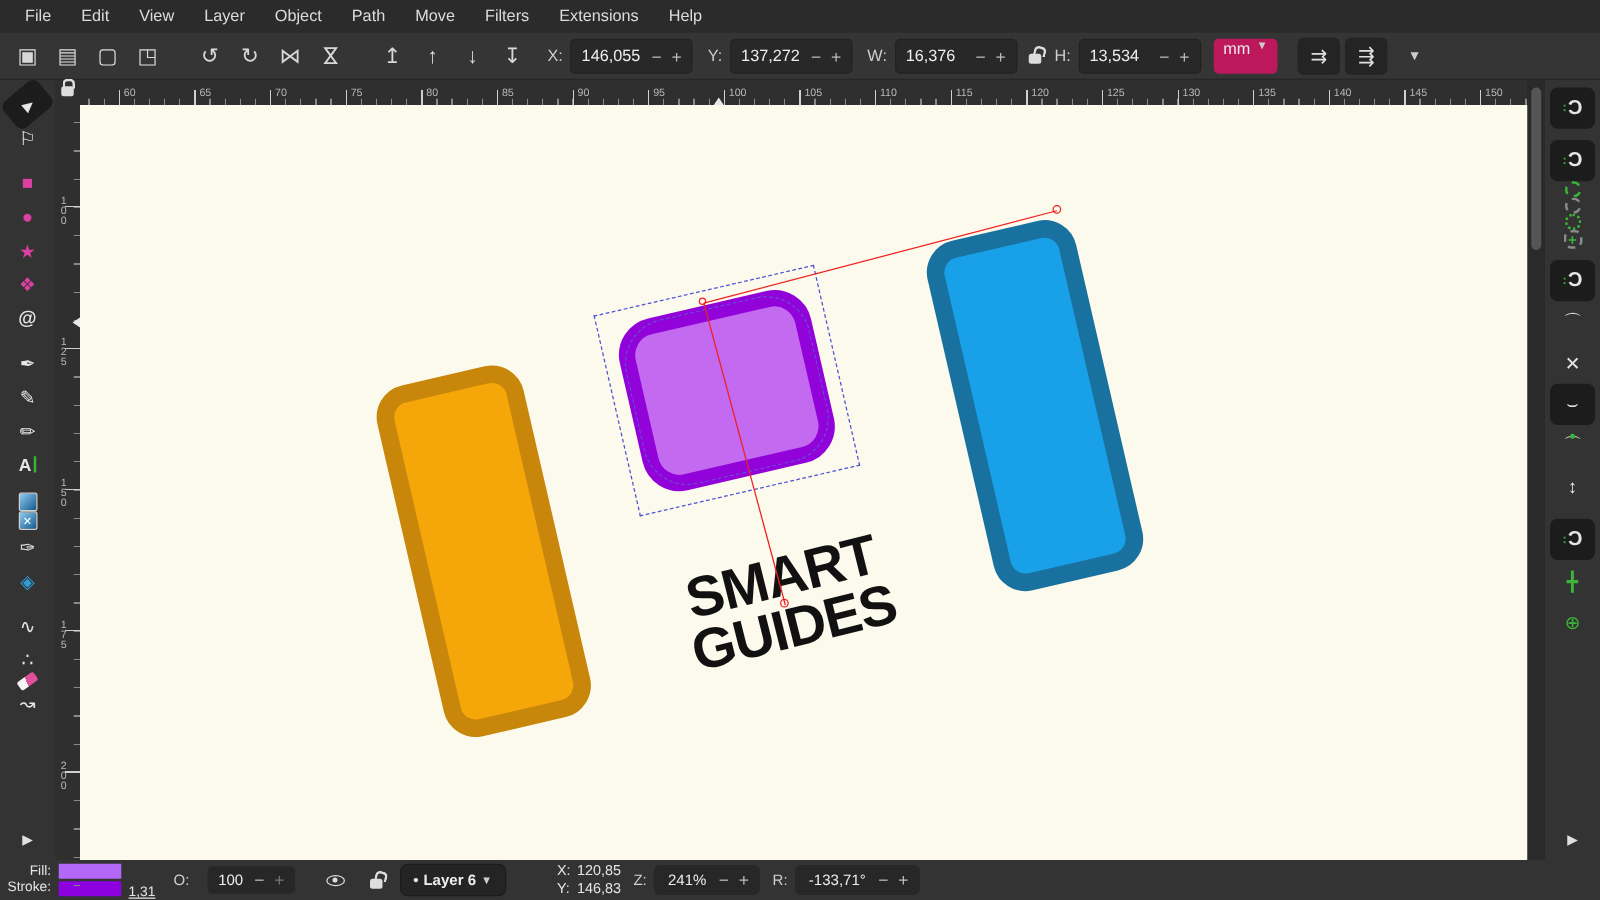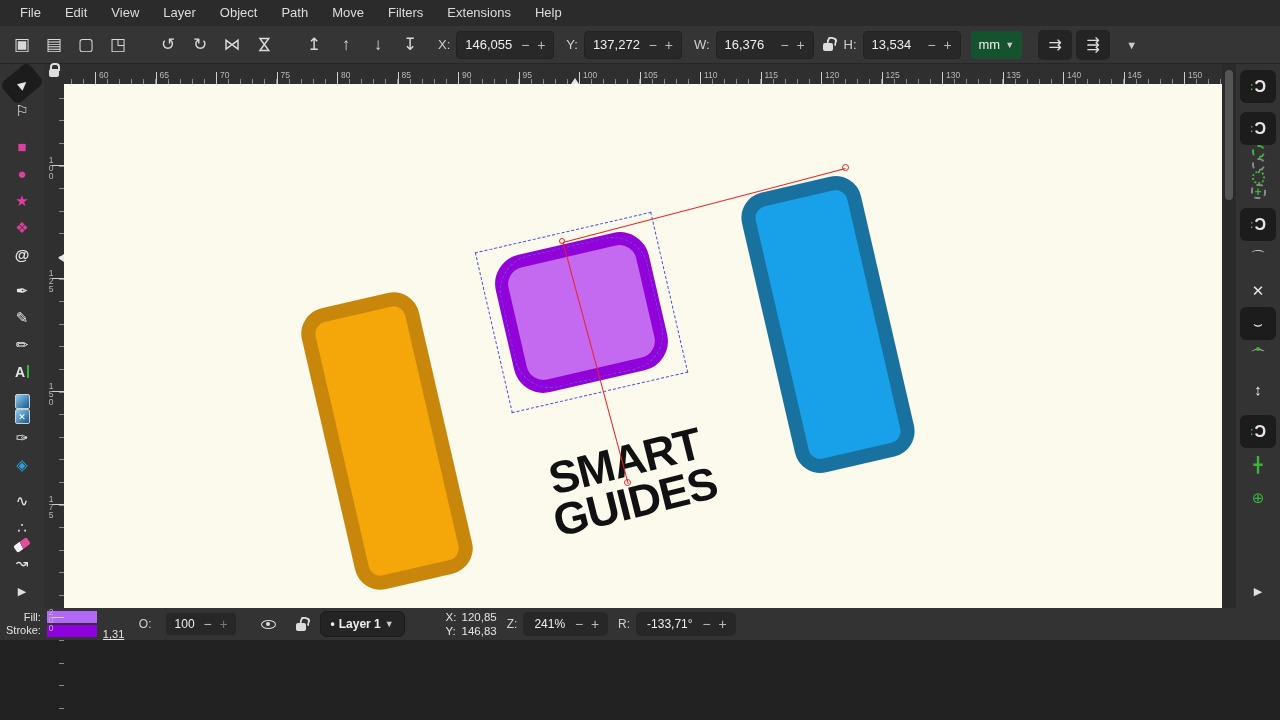--- a/index.html
+++ b/index.html
@@ -1,37 +1,37 @@
 <!DOCTYPE html>
 <html><head>
 <meta charset="utf-8">
 <style>
   * { margin:0; padding:0; box-sizing:border-box; }
   html,body { width:1280px; height:720px; overflow:hidden; background:#222;
               font-family:"Liberation Sans", sans-serif; }
-  .app { position:relative; width:1280px; height:640px; display:flex; flex-direction:column; }
+  .app { position:relative; width:1280px; height:720px; display:flex; flex-direction:column; }
 
   
   .menubar { height:26px; background:#2b2b2b; display:flex; align-items:center;
              padding-left:8px; flex:0 0 26px; }
   .menu-item { color:#dcdcdc; font-size:13px; padding:0 12px; line-height:26px; cursor:default; }
 
   
   .toolbar { height:38px; background:#353535; border-bottom:1px solid #262626;
              display:flex; align-items:center; padding:0 6px; flex:0 0 38px; gap:2px; }
   .tb-btn { width:32px; height:30px; display:flex; align-items:center; justify-content:center;
             color:#d8d8d8; font-size:17px; border-radius:4px; }
   .tb-sep { width:14px; }
   .rot90 { transform:rotate(90deg); display:inline-block; }
   .flabel { color:#cfcfcf; font-size:13px; margin:0 4px 0 10px; }
   .spin { background:#282828; border:1px solid #222; border-radius:4px; height:28px;
           display:flex; align-items:center; padding:0 4px; }
   .spin .val { color:#eee; font-size:13px; min-width:56px; padding:0 4px; }
   .spin-btn { color:#bbb; font-size:14px; width:16px; text-align:center; background:none; border:none; }
-  .unitbox { background:#14532d; border-radius:4px; height:28px; display:flex; align-items:center;
+  .unitbox { background:#be185d; border-radius:4px; height:28px; display:flex; align-items:flex-start;
              padding:0 8px; margin-left:8px; color:#eee; font-size:13px; gap:5px; }
   .darkbtn { background:#242424; border-radius:5px; width:34px; height:30px; display:flex;
              align-items:center; justify-content:center; color:#ddd; font-size:16px; margin-left:4px; }
   .chev { color:#ccc; font-size:11px; margin-left:14px; }
 
   
   .main { flex:1; display:flex; min-height:0; }
   .toolbox { width:44px; background:#333; display:flex; flex-direction:column; align-items:center;
              padding-top:6px; }
   .tool { width:36px; height:27px; display:flex; align-items:center; justify-content:center;
@@ -438,21 +438,21 @@
 
     <span class="icon-btn" style="margin-left:14px">
       <span class="eye"></span>
     </span>
     <span class="icon-btn">
       <span class="padlock open"></span>
     </span>
 
     <span class="layerbox">
       <span>•</span>
-      <span>Layer 1</span>
+      <span>Layer 6</span>
       <span class="chev2">▼</span>
     </span>
 
 
     <div class="coords">
       <div><span class="cl">X:</span><span>120,85</span></div>
       <div><span class="cl">Y:</span><span>146,83</span></div>
     </div>
 
     <span class="zr-label">Z:</span>

